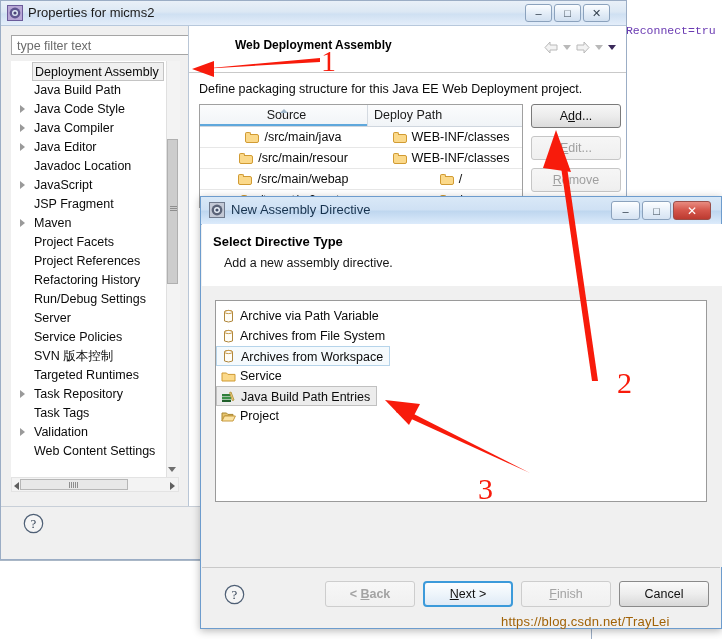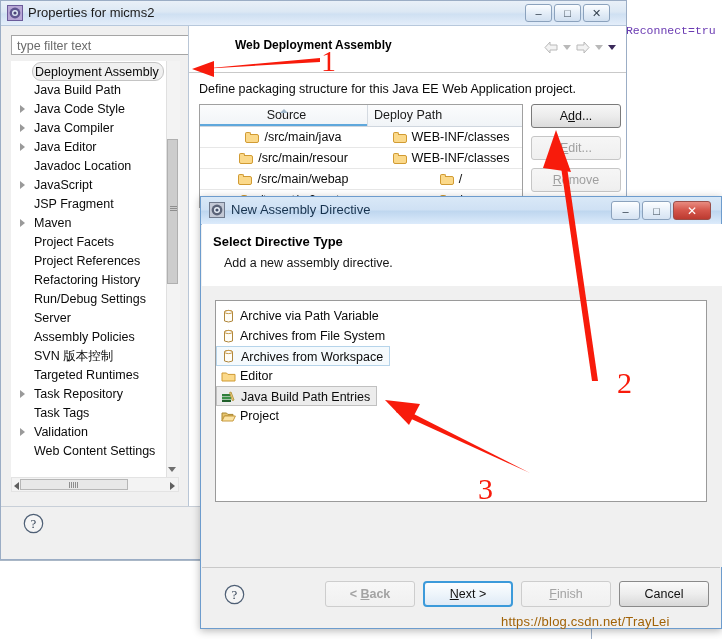--- a/index.html
+++ b/index.html
@@ -168,35 +168,35 @@
     <div class="win-btn" id="props-close">
       <span class="glyph">✕</span>
     </div>
   </div>
 
   <div id="filter-box">
     <span>type filter text</span>
   </div>
 
   <div id="tree-panel">
-      <div class="tree-item" style="padding-left: 0px;"><span class="tree-item selected" style="position: static; border-radius: 9px;">Deployment Assembly</span></div>
+      <div class="tree-item" style="padding-left: 0px;"><span class="tree-item selected" style="position: static;">Deployment Assembly</span></div>
       <div class="tree-item"><span>Java Build Path</span></div>
       <div class="tree-item"><span class="tree-arrow"></span><span>Java Code Style</span></div>
       <div class="tree-item"><span class="tree-arrow"></span><span>Java Compiler</span></div>
       <div class="tree-item"><span class="tree-arrow"></span><span>Java Editor</span></div>
       <div class="tree-item"><span>Javadoc Location</span></div>
       <div class="tree-item"><span class="tree-arrow"></span><span>JavaScript</span></div>
       <div class="tree-item"><span>JSP Fragment</span></div>
       <div class="tree-item"><span class="tree-arrow"></span><span>Maven</span></div>
       <div class="tree-item"><span>Project Facets</span></div>
       <div class="tree-item"><span>Project References</span></div>
       <div class="tree-item"><span>Refactoring History</span></div>
       <div class="tree-item"><span>Run/Debug Settings</span></div>
       <div class="tree-item"><span>Server</span></div>
-      <div class="tree-item"><span>Assembly Policies</span></div>
+      <div class="tree-item"><span>Service Policies</span></div>
       <div class="tree-item"><span>SVN 版本控制</span></div>
       <div class="tree-item"><span>Targeted Runtimes</span></div>
       <div class="tree-item"><span class="tree-arrow"></span><span>Task Repository</span></div>
       <div class="tree-item"><span>Task Tags</span></div>
       <div class="tree-item"><span class="tree-arrow"></span><span>Validation</span></div>
       <div class="tree-item"><span>Web Content Settings</span></div>
     </div>
 
   <div id="tree-vscroll"></div>
   <div id="tree-vthumb">
@@ -224,21 +224,21 @@
       <span class="nav-caret"></span>
       <span class="nav-arrow">
         <svg width="14" height="13" viewBox="0 0 14 13">
             <path d="M8 1 L13 6.5 L8 12 L8 9 L1 9 L1 4 L8 4 Z" fill="#f3f3f3" stroke="#b9b9b9"></path>
           </svg>
       </span>
       <span class="nav-caret"></span>
       <span class="nav-caret dark"></span>
     </div>
     <div id="title-underline"></div>
-    <div id="page-desc">Define packaging structure for this Java EE Web Application project.</div>
+    <div id="page-desc">Define packaging structure for this Java EE Web Deployment project.</div>
 
     <div id="table-wrap">
       <div id="table-head">
         <div class="th c0">Source</div>
         <div id="sort-mark"></div>
         <div class="th c1">Deploy Path</div>
       </div>
       <div id="table-body">
           <div class="trow">
             <div class="tcell c0"><span class="folder"><i></i></span><span>/src/main/java</span></div>
@@ -340,21 +340,21 @@
         </div>
         <div class="li focused">
           <span class="badge">Archives from Workspace</span>
           <span class="li-icon"><svg width="15" height="15" viewBox="0 0 15 15">
               <ellipse cx="7.5" cy="3" rx="4" ry="1.6" fill="#fdfdfd" stroke="#b0873c"></ellipse>
               <path d="M3.5 3 L3.5 12 Q7.5 14 11.5 12 L11.5 3" fill="#fffdf6" stroke="#b0873c"></path>
               <ellipse cx="7.5" cy="3" rx="4" ry="1.6" fill="none" stroke="#c79a4a"></ellipse>
             </svg></span>
         </div>
         <div class="li">
-          <span class="badge">Editor</span>
+          <span class="badge">Service</span>
           <span class="li-icon"><svg width="15" height="15" viewBox="0 0 15 15">
               <path d="M1 4 L5.5 4 L6.8 5.4 L14 5.4 L14 12 L1 12 Z" fill="#fbd98a" stroke="#cf9a33"></path>
             </svg></span>
         </div>
         <div class="li highlight">
           <span class="badge">Java Build Path Entries</span>
           <span class="li-icon"><svg width="15" height="15" viewBox="0 0 15 15">
               <rect x="1" y="5" width="9" height="2.4" fill="#2f7d3a"></rect>
               <rect x="1" y="8" width="9" height="2.4" fill="#3a8f46"></rect>
               <rect x="1" y="11" width="9" height="2" fill="#1f5f2a"></rect>

